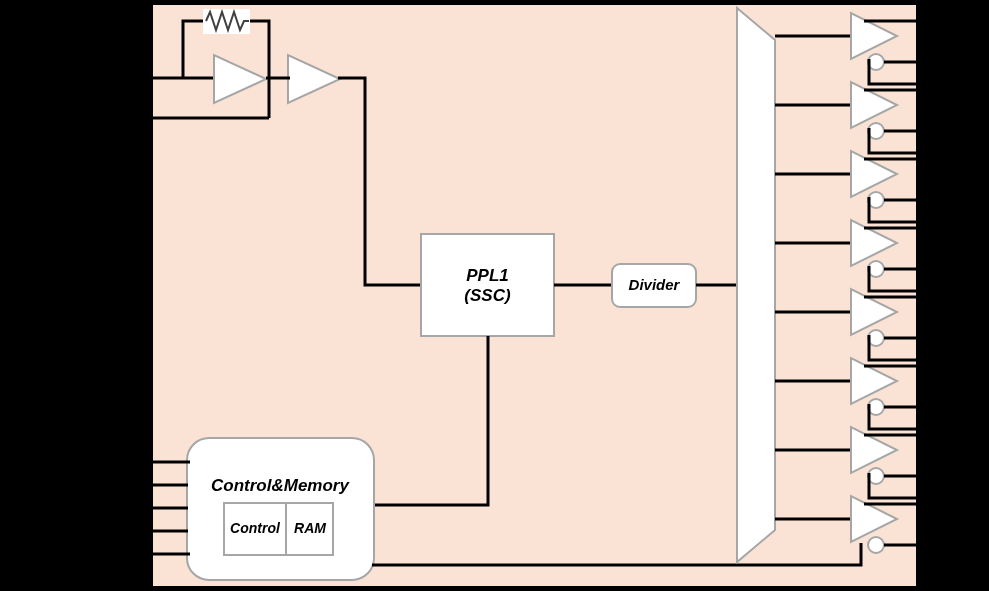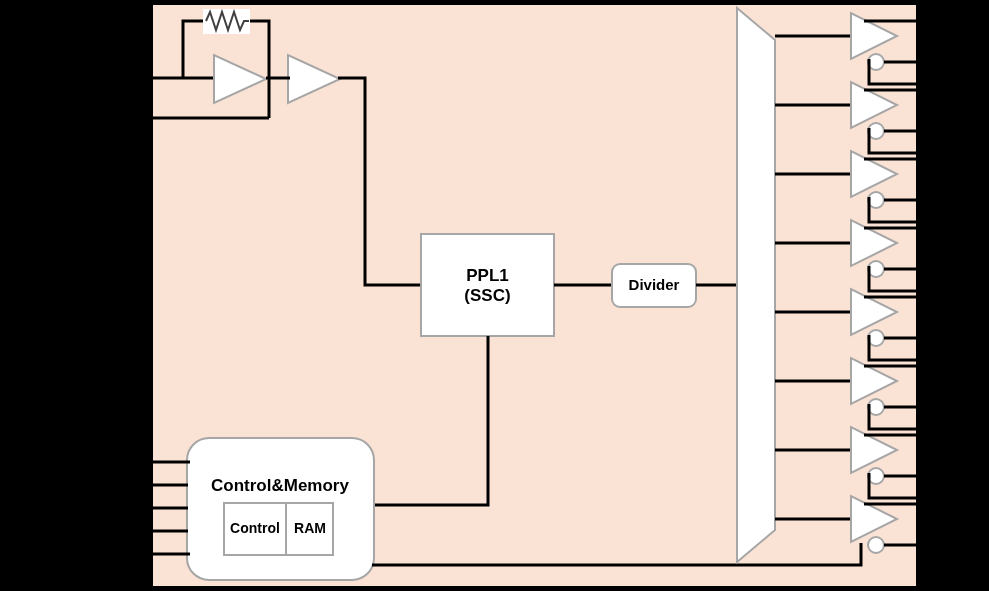--- a/index.html
+++ b/index.html
@@ -12,20 +12,21 @@
     width: 989px;
     height: 591px;
     overflow: hidden;
     font-family: "Liberation Sans", sans-serif;
   }
   #stage {
     position: relative;
     width: 989px;
     height: 471px;
     background: #000000;
+    font-style: italic;
   }
   #diagram-svg {
     position: absolute;
     left: 0;
     top: 0;
     display: block;
   }
   .blk-fill { fill: #ffffff; stroke: #a6a6a6; stroke-width: 2; }
   .blk-tri  { fill: #ffffff; stroke: #a6a6a6; stroke-width: 2; stroke-linejoin: miter; }
   .bubble   { fill: #ffffff; stroke: #a6a6a6; stroke-width: 2; }

